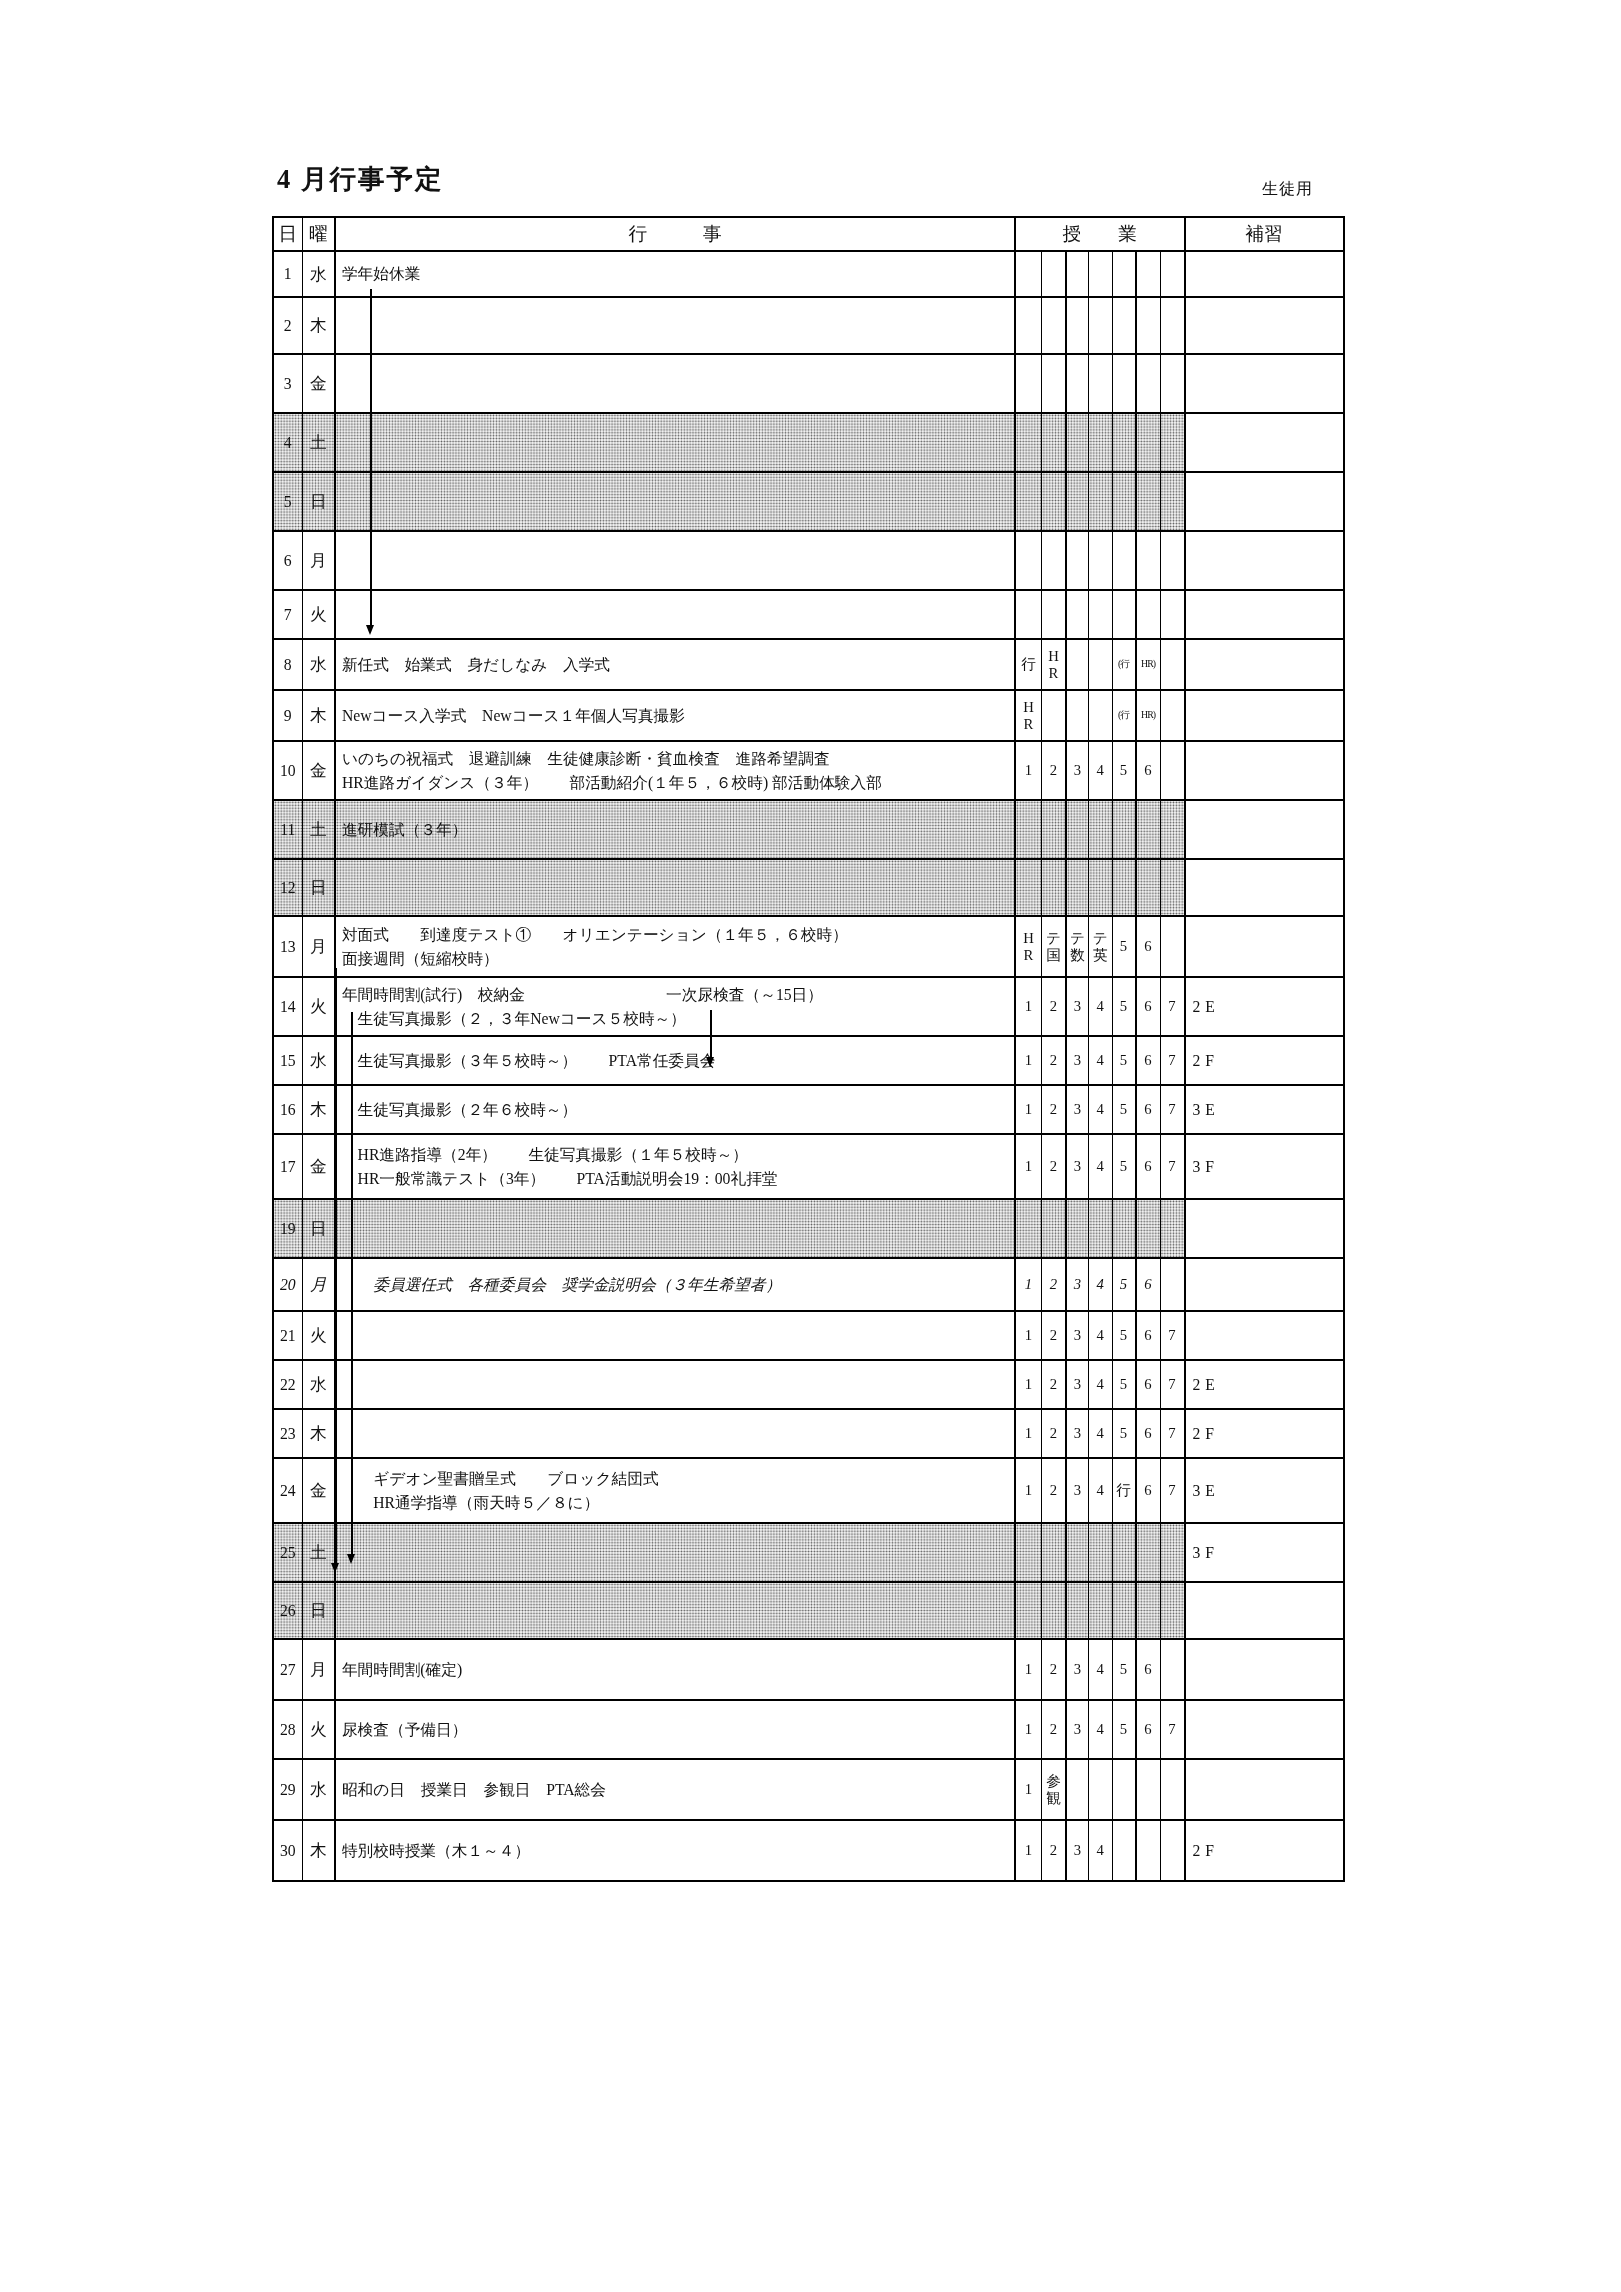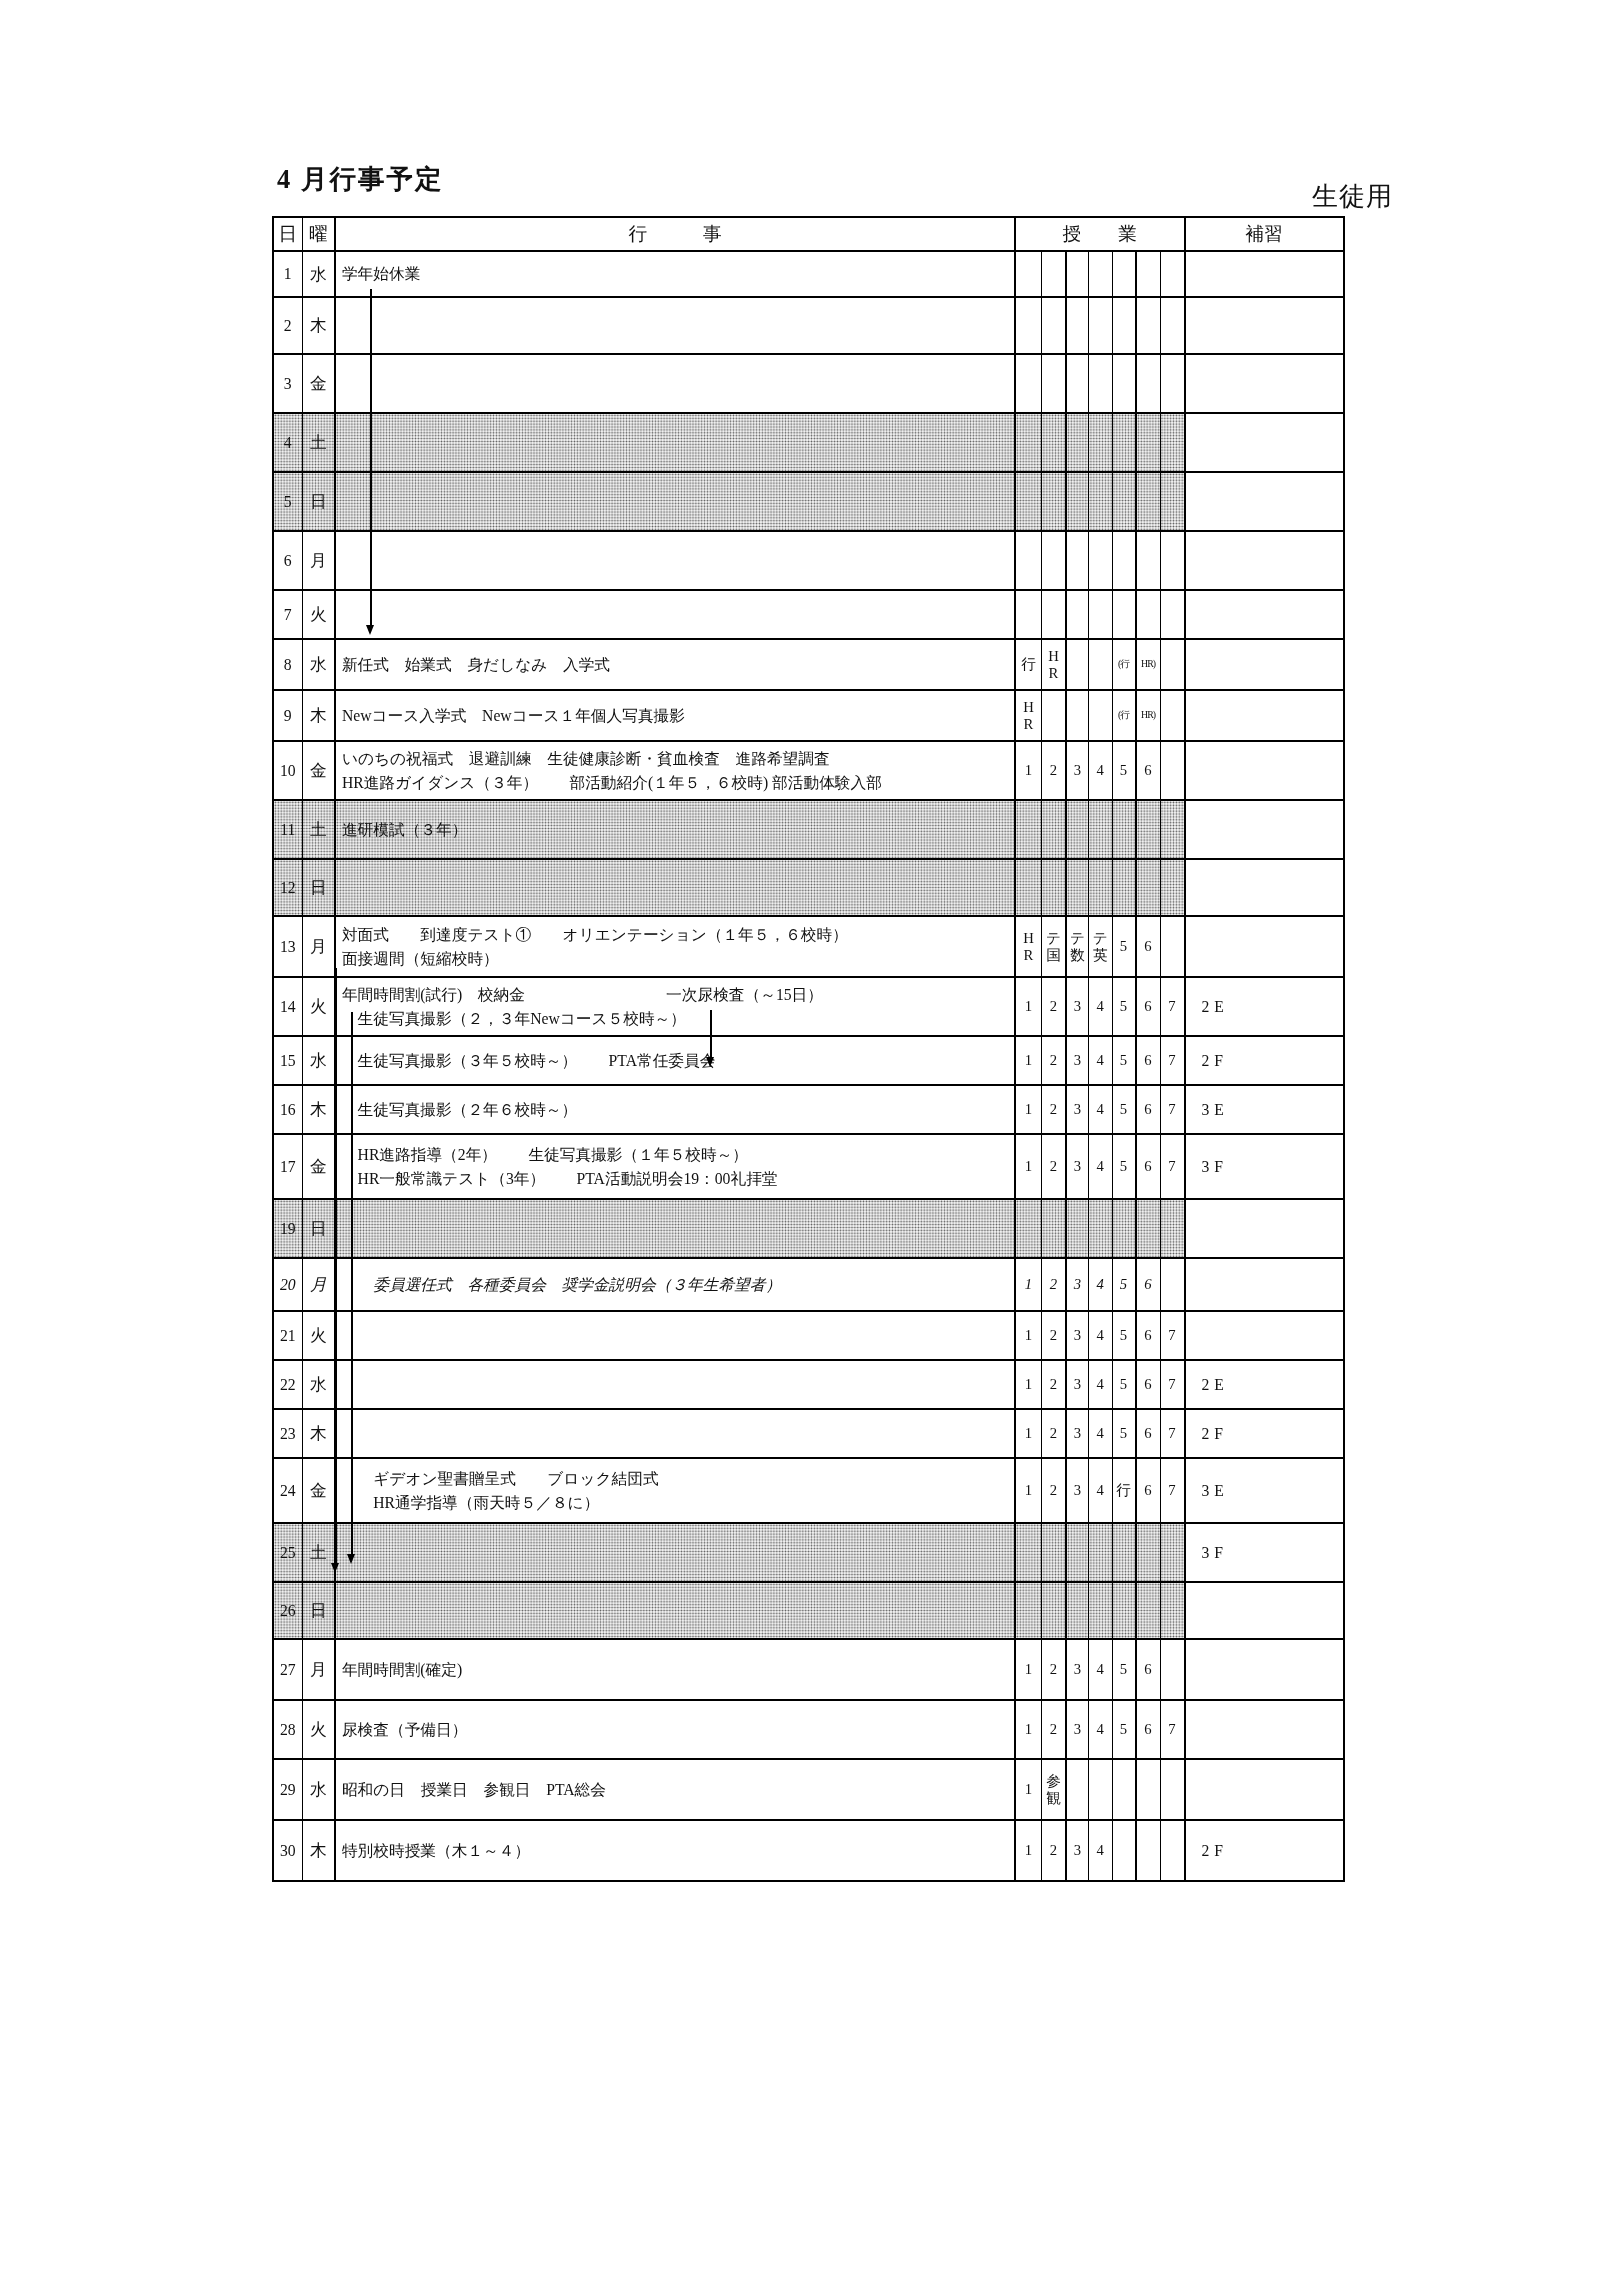--- a/index.html
+++ b/index.html
@@ -15,22 +15,22 @@
   .doc-title{
     position:absolute;
     left:277px; top:161px;
     font-size:26.5px;
     font-weight:bold;
     letter-spacing:2px;
     white-space:pre;
   }
   .corner-note{
     position:absolute;
-    left:1312px; top:179px;
-    font-size:26px;
+    left:1262px; top:179px;
+    font-size:16px;
     letter-spacing:1px;
     white-space:pre;
   }
   table.sched{
     position:absolute;
     left:272px; top:216px;
     width:1071px;
     table-layout:fixed;
     border-collapse:collapse;
     border:2.9px solid #000;
@@ -65,21 +65,21 @@
   td.col-p{
     text-align:center;
     font-size:14.7px;
     white-space:pre-line;
     line-height:1.1;
   }
   td.col-p.sm{ font-size:9.8px; letter-spacing:-1px; }
   td.col-hoshu{
     text-align:left;
     font-size:15.7px;
-    padding-left:16px;
+    padding-left:7px;
     letter-spacing:4.9px;
     white-space:pre;
   }
   .shaded{
     background-color:#efefef;
     background-image:radial-gradient(circle,#5f5f5f 0.9px,rgba(0,0,0,0) 1px);
     background-size:2.9px 2.9px;
   }
   .vline{
     position:absolute;

